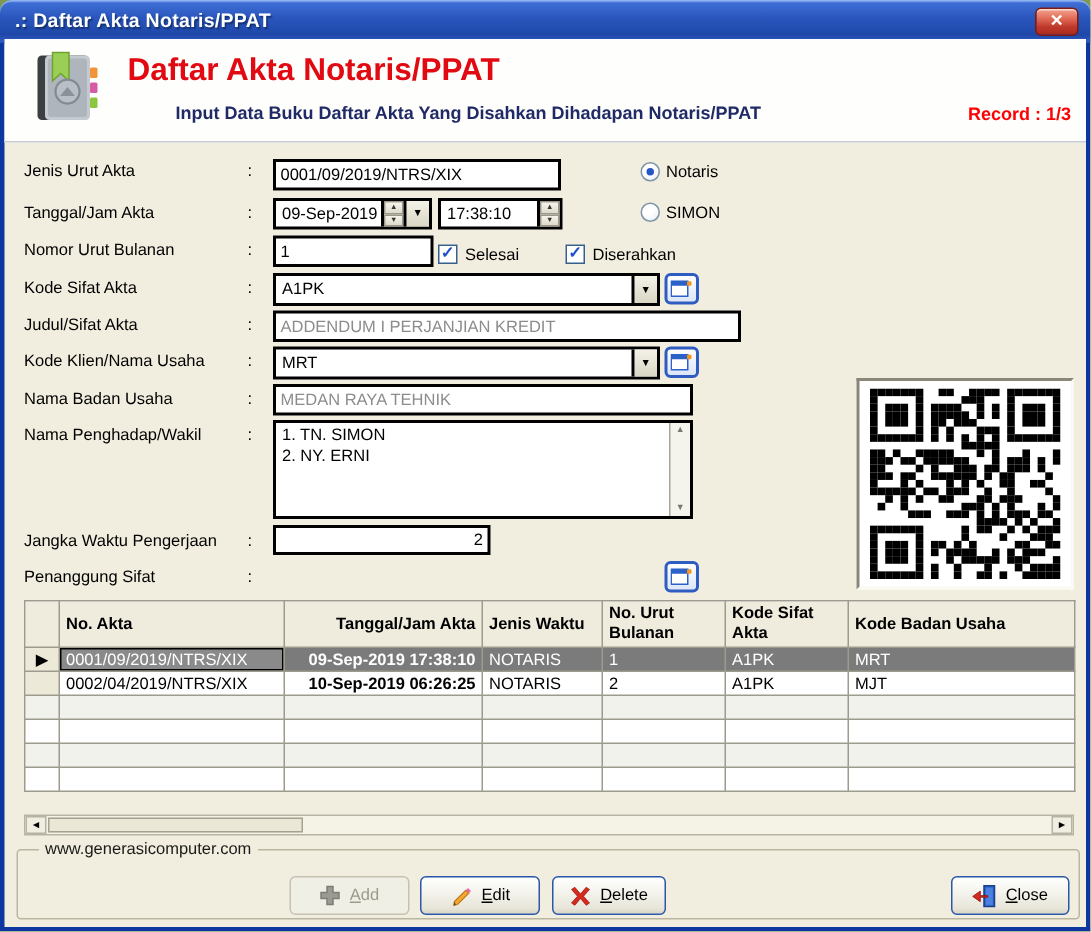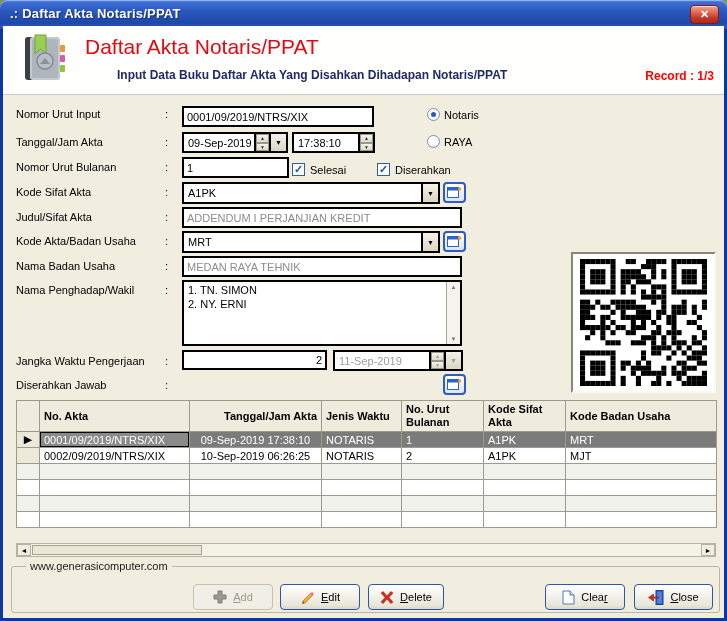--- a/index.html
+++ b/index.html
@@ -13,21 +13,21 @@
   .titlebar-text { position:absolute; left:10px; top:6px; color:#fff; font-size:13px; font-weight:bold;
     text-shadow:1px 1px 1px #12306E; letter-spacing:.2px; }
   .btn-close-window { position:absolute; right:8px; top:5px; width:29px; height:19px; border-radius:4px;
     background:linear-gradient(#F2A492 0%, #DE6752 40%, #C0392B 70%, #A92C1E 100%);
     border:1px solid #7E1A10; box-shadow:inset 0 1px 0 rgba(255,255,255,.6);
     color:#fff; font-size:11px; font-weight:bold; text-align:center; line-height:17px; cursor:default; }
   
   .header { position:absolute; left:0; top:26px; width:721px; height:69px; background:#FEFEFC;
     border-bottom:1px solid #C9CBD4; }
   .app-icon { position:absolute; left:17px; top:7px; }
-  .header-title { position:absolute; left:82px; top:9px; color:#E20A12; font-size:21px; font-weight:normal; }
+  .header-title { position:absolute; left:82px; top:9px; color:#E20A12; font-size:21px; font-weight:bold; }
   .header-subtitle { position:absolute; left:82px; top:42px; color:#202A66; font-size:12px; font-weight:bold;padding-left:32px; }
   .header-record { position:absolute; right:10px; top:43px; color:#FC0204; font-size:12px; font-weight:bold; }
   
   .lbl { position:absolute; left:13px; font-size:11px; color:#000; }
   .colon { position:absolute; left:162px; font-size:11px; color:#000; }
   .tbx { position:absolute; background:#fff; border:2px solid #000; font-size:11px; color:#000;
     padding:0 3px; display:flex; align-items:center; overflow:hidden; white-space:nowrap; }
   .tbx.gray { color:#8C8C8C; }
   .tbx.right { justify-content:flex-end; }
   .combo { position:absolute; background:#fff; border:2px solid #000; display:flex; }
@@ -66,21 +66,21 @@
   table.grid th, table.grid td { border:1px solid #9D9A8E; font-size:11px; padding:0 4px; overflow:hidden; white-space:pre-line; }
   table.grid th { background:#EFECDD; font-weight:bold; text-align:left; height:31px; line-height:13px; vertical-align:middle; }
   table.grid th.th-tanggal { text-align:right; }
   table.grid td { height:16px; color:#000; }
   td.sel-col { background:#ECE9D8; text-align:center; font-size:9px; padding:0; }
   tr.selected td { background:#7B7B7B; color:#fff; }
   tr.selected td.sel-col { background:#ECE9D8; color:#000; }
   tr.selected td.focus-cell { background:#8A8A8A; box-shadow:inset 0 0 0 1px #000; }
   tr.empty-a td { background:#F1F2EC; }
   tr.empty-b td { background:#FFFFFF; }
-  td.c-right { text-align:center; }
+  td.c-right { text-align:right;font-weight:bold; }
   .hscroll { position:absolute; left:13px; top:543px; width:700px; height:14px; background:#F4F3E6; border:1px solid #B6B3A2; display:flex; }
   .hs-arrow { width:14px; background:#F0EEE0; border:1px solid #B6B3A2; font-size:7px; color:#000;
     display:flex; align-items:center; justify-content:center; }
   .hs-thumb { position:absolute; left:15px; top:1px; width:170px; height:10px; background:#EAE7D6; border:1px solid #A5A291; }
   .hs-spacer { flex:1; }
   
   .groupbox { position:absolute; left:8px; top:566px; width:709px; height:47px; border:1px solid #BAB6A2; border-radius:3px; }
   .groupbox-legend { position:absolute; left:14px; top:-7px; background:#F1EEDF; padding:0 4px; font-size:11px; color:#1A1A1A; }
   .xpbtn { position:absolute; top:584px; height:26px; width:80px; border:1px solid #2B57A8; border-radius:4px;
     background:linear-gradient(#FFFFFF, #F3F2EB 45%, #E8E6D9 85%, #D9D6C6);
@@ -115,39 +115,39 @@
           <path d="M15 2 h11 v19 l-5.5 -5 l-5.5 5 z" fill="#9BCE54" stroke="#6FA42E" stroke-width="1"></path>
           <circle cx="25" cy="28" r="8" fill="#B9BFC6" stroke="#838A92" stroke-width="1.5"></circle>
           <path d="M20 31 l5 -6 l5 6 z" fill="#8A9199"></path>
         </svg>
       </div>
       <div class="header-title">Daftar Akta Notaris/PPAT</div>
       <div class="header-subtitle">Input Data Buku Daftar Akta Yang Disahkan Dihadapan Notaris/PPAT</div>
       <div class="header-record">Record : 1/3</div>
     </div>
 
-    <div class="lbl" style="top:108px">Nomor Urut Input</div>
+    <div class="lbl" style="top:108px">Jenis Urut Akta</div>
     <div class="colon" style="top:108px">:</div>
     <div class="lbl" style="top:136px">Tanggal/Jam Akta</div>
     <div class="colon" style="top:136px">:</div>
     <div class="lbl" style="top:161px">Nomor Urut Bulanan</div>
     <div class="colon" style="top:161px">:</div>
     <div class="lbl" style="top:186px">Kode Sifat Akta</div>
     <div class="colon" style="top:186px">:</div>
     <div class="lbl" style="top:211px">Judul/Sifat Akta</div>
     <div class="colon" style="top:211px">:</div>
-    <div class="lbl" style="top:235px">Kode Akta/Badan Usaha</div>
+    <div class="lbl" style="top:235px">Kode Klien/Nama Usaha</div>
     <div class="colon" style="top:235px">:</div>
     <div class="lbl" style="top:260px">Nama Badan Usaha</div>
     <div class="colon" style="top:260px">:</div>
     <div class="lbl" style="top:284px">Nama Penghadap/Wakil</div>
     <div class="colon" style="top:284px">:</div>
     <div class="lbl" style="top:355px">Jangka Waktu Pengerjaan</div>
     <div class="colon" style="top:355px">:</div>
-    <div class="lbl" style="top:379px">Diserahkan Jawab</div>
+    <div class="lbl" style="top:379px">Penanggung Sifat</div>
     <div class="colon" style="top:379px">:</div>
 
     <div class="tbx" style="left:179px;top:106px;width:192px;height:21px">
       <span>0001/09/2019/NTRS/XIX</span>
     </div>
     <div class="radio on" style="left:424px;top:108px">
       <span class="rdot"></span>
       <span>Notaris</span>
     </div>
 
@@ -161,21 +161,21 @@
     </div>
     <div class="combo" style="left:289px;top:132px;width:83px;height:21px">
       <span class="cval">17:38:10</span>
       <span class="spin">
         <span>▲</span>
         <span>▼</span>
       </span>
     </div>
     <div class="radio" style="left:424px;top:135px">
       <span class="rdot"></span>
-      <span>RAYA</span>
+      <span>SIMON</span>
     </div>
 
     <div class="tbx" style="left:179px;top:157px;width:107px;height:21px">
       <span>1</span>
     </div>
     <div class="checkbox on" style="left:289px;top:163px">
       <span class="cbox">
           <span class="mark">✓</span>
         </span>
       <span>Selesai</span>
@@ -192,21 +192,21 @@
       <span class="carr">▼</span>
     </div>
     <div class="newbtn" style="left:440px;top:182px">
       <svg width="15" height="13" viewBox="0 0 15 13">
         <rect x="0.5" y="1.5" width="11" height="10" fill="#fff" stroke="#2A62C8"></rect>
         <rect x="0.5" y="1.5" width="11" height="3" fill="#2A62C8"></rect>
         <path d="M12 0 h3 M13.5 -1.5 v3" transform="translate(-1,3)" stroke="#F7941D" stroke-width="2.4"></path>
       </svg>
     </div>
 
-    <div class="tbx gray" style="left:179px;top:207px;width:280px;height:21px">
+    <div class="tbx gray" style="left:179px;top:207px;width:312px;height:21px">
       <span>ADDENDUM I PERJANJIAN KREDIT</span>
     </div>
 
     <div class="combo" style="left:179px;top:231px;width:258px;height:22px">
       <span class="cval">MRT</span>
       <span class="carr">▼</span>
     </div>
     <div class="newbtn" style="left:440px;top:231px">
       <svg width="15" height="13" viewBox="0 0 15 13">
         <rect x="0.5" y="1.5" width="11" height="10" fill="#fff" stroke="#2A62C8"></rect>
@@ -223,28 +223,20 @@
       <div class="mtext">1. TN. SIMON
 2. NY. ERNI</div>
       <div class="vscroll">
         <span>▲</span>
         <span>▼</span>
       </div>
     </div>
 
     <div class="tbx right" style="left:179px;top:350px;width:145px;height:20px">
       <span>2</span>
-    </div>
-    <div class="combo disabled-ctl" style="left:330px;top:350px;width:130px;height:21px">
-      <span class="cval">11-Sep-2019</span>
-      <span class="spin">
-        <span>▲</span>
-        <span>▼</span>
-      </span>
-      <span class="droparr">▼</span>
     </div>
 
     <div class="newbtn" style="left:440px;top:374px">
       <svg width="15" height="13" viewBox="0 0 15 13">
         <rect x="0.5" y="1.5" width="11" height="10" fill="#fff" stroke="#2A62C8"></rect>
         <rect x="0.5" y="1.5" width="11" height="3" fill="#2A62C8"></rect>
         <path d="M12 0 h3 M13.5 -1.5 v3" transform="translate(-1,3)" stroke="#F7941D" stroke-width="2.4"></path>
       </svg>
     </div>
 
@@ -603,21 +595,21 @@
               <td class="sel-col">▶</td>
               <td class="focus-cell">0001/09/2019/NTRS/XIX</td>
               <td class="c-right">09-Sep-2019 17:38:10</td>
               <td>NOTARIS</td>
               <td>1</td>
               <td>A1PK</td>
               <td>MRT</td>
             </tr>
             <tr>
               <td class="sel-col"></td>
-              <td>0002/09/2019/NTRS/XIX</td>
+              <td>0002/04/2019/NTRS/XIX</td>
               <td class="c-right">10-Sep-2019 06:26:25</td>
               <td>NOTARIS</td>
               <td>2</td>
               <td>A1PK</td>
               <td>MJT</td>
             </tr>
             <tr class="empty-a">
               <td class="sel-col"></td>
               <td></td>
               <td></td>
@@ -687,29 +679,20 @@
     <div class="xpbtn" style="left:277px">
       <span class="bicon">
         <svg width="15" height="14" viewBox="0 0 15 14">
           <path d="M3 11 L10.5 3.5 L12.5 5.5 L5 13 L2.5 13.5 z" fill="#F7A833" stroke="#C07A18" stroke-width="0.8"></path>
           <path d="M10.5 3.5 L12 2 L14 4 L12.5 5.5 z" fill="#E86AA8"></path>
           <path d="M3 11 L4 13.3 L2.5 13.5 z" fill="#5A4A32"></path>
         </svg>
       </span>
       <span><span></span><u>E</u><span>dit</span></span>
     </div>
-    <div class="xpbtn" style="left:542px">
-      <span class="bicon">
-        <svg width="13" height="15" viewBox="0 0 13 15">
-          <path d="M1 1 h7 l4 4 v9 h-11 z" fill="#fff" stroke="#4A76B8"></path>
-          <path d="M8 1 v4 h4" fill="#D8E4F4" stroke="#4A76B8"></path>
-        </svg>
-      </span>
-      <span><span>Clea</span><u>r</u><span></span></span>
-    </div>
     <div class="xpbtn" style="left:631px;width:79px">
       <span class="bicon">
         <svg width="16" height="15" viewBox="0 0 16 15">
           <rect x="8" y="0.5" width="7" height="14" fill="#2F63C8" stroke="#1A3E88"></rect>
           <rect x="9.2" y="1.8" width="4.6" height="11.4" fill="#4B82E0"></rect>
           <path d="M0.5 7.5 h5 v-3 l5 3.5 l-5 3.5 v-3 h-5 z" transform="rotate(180 5.5 7.8)" fill="#D42B1E" stroke="#8E1410" stroke-width="0.6"></path>
         </svg>
       </span>
       <span><span></span><u>C</u><span>lose</span></span>
     </div>

